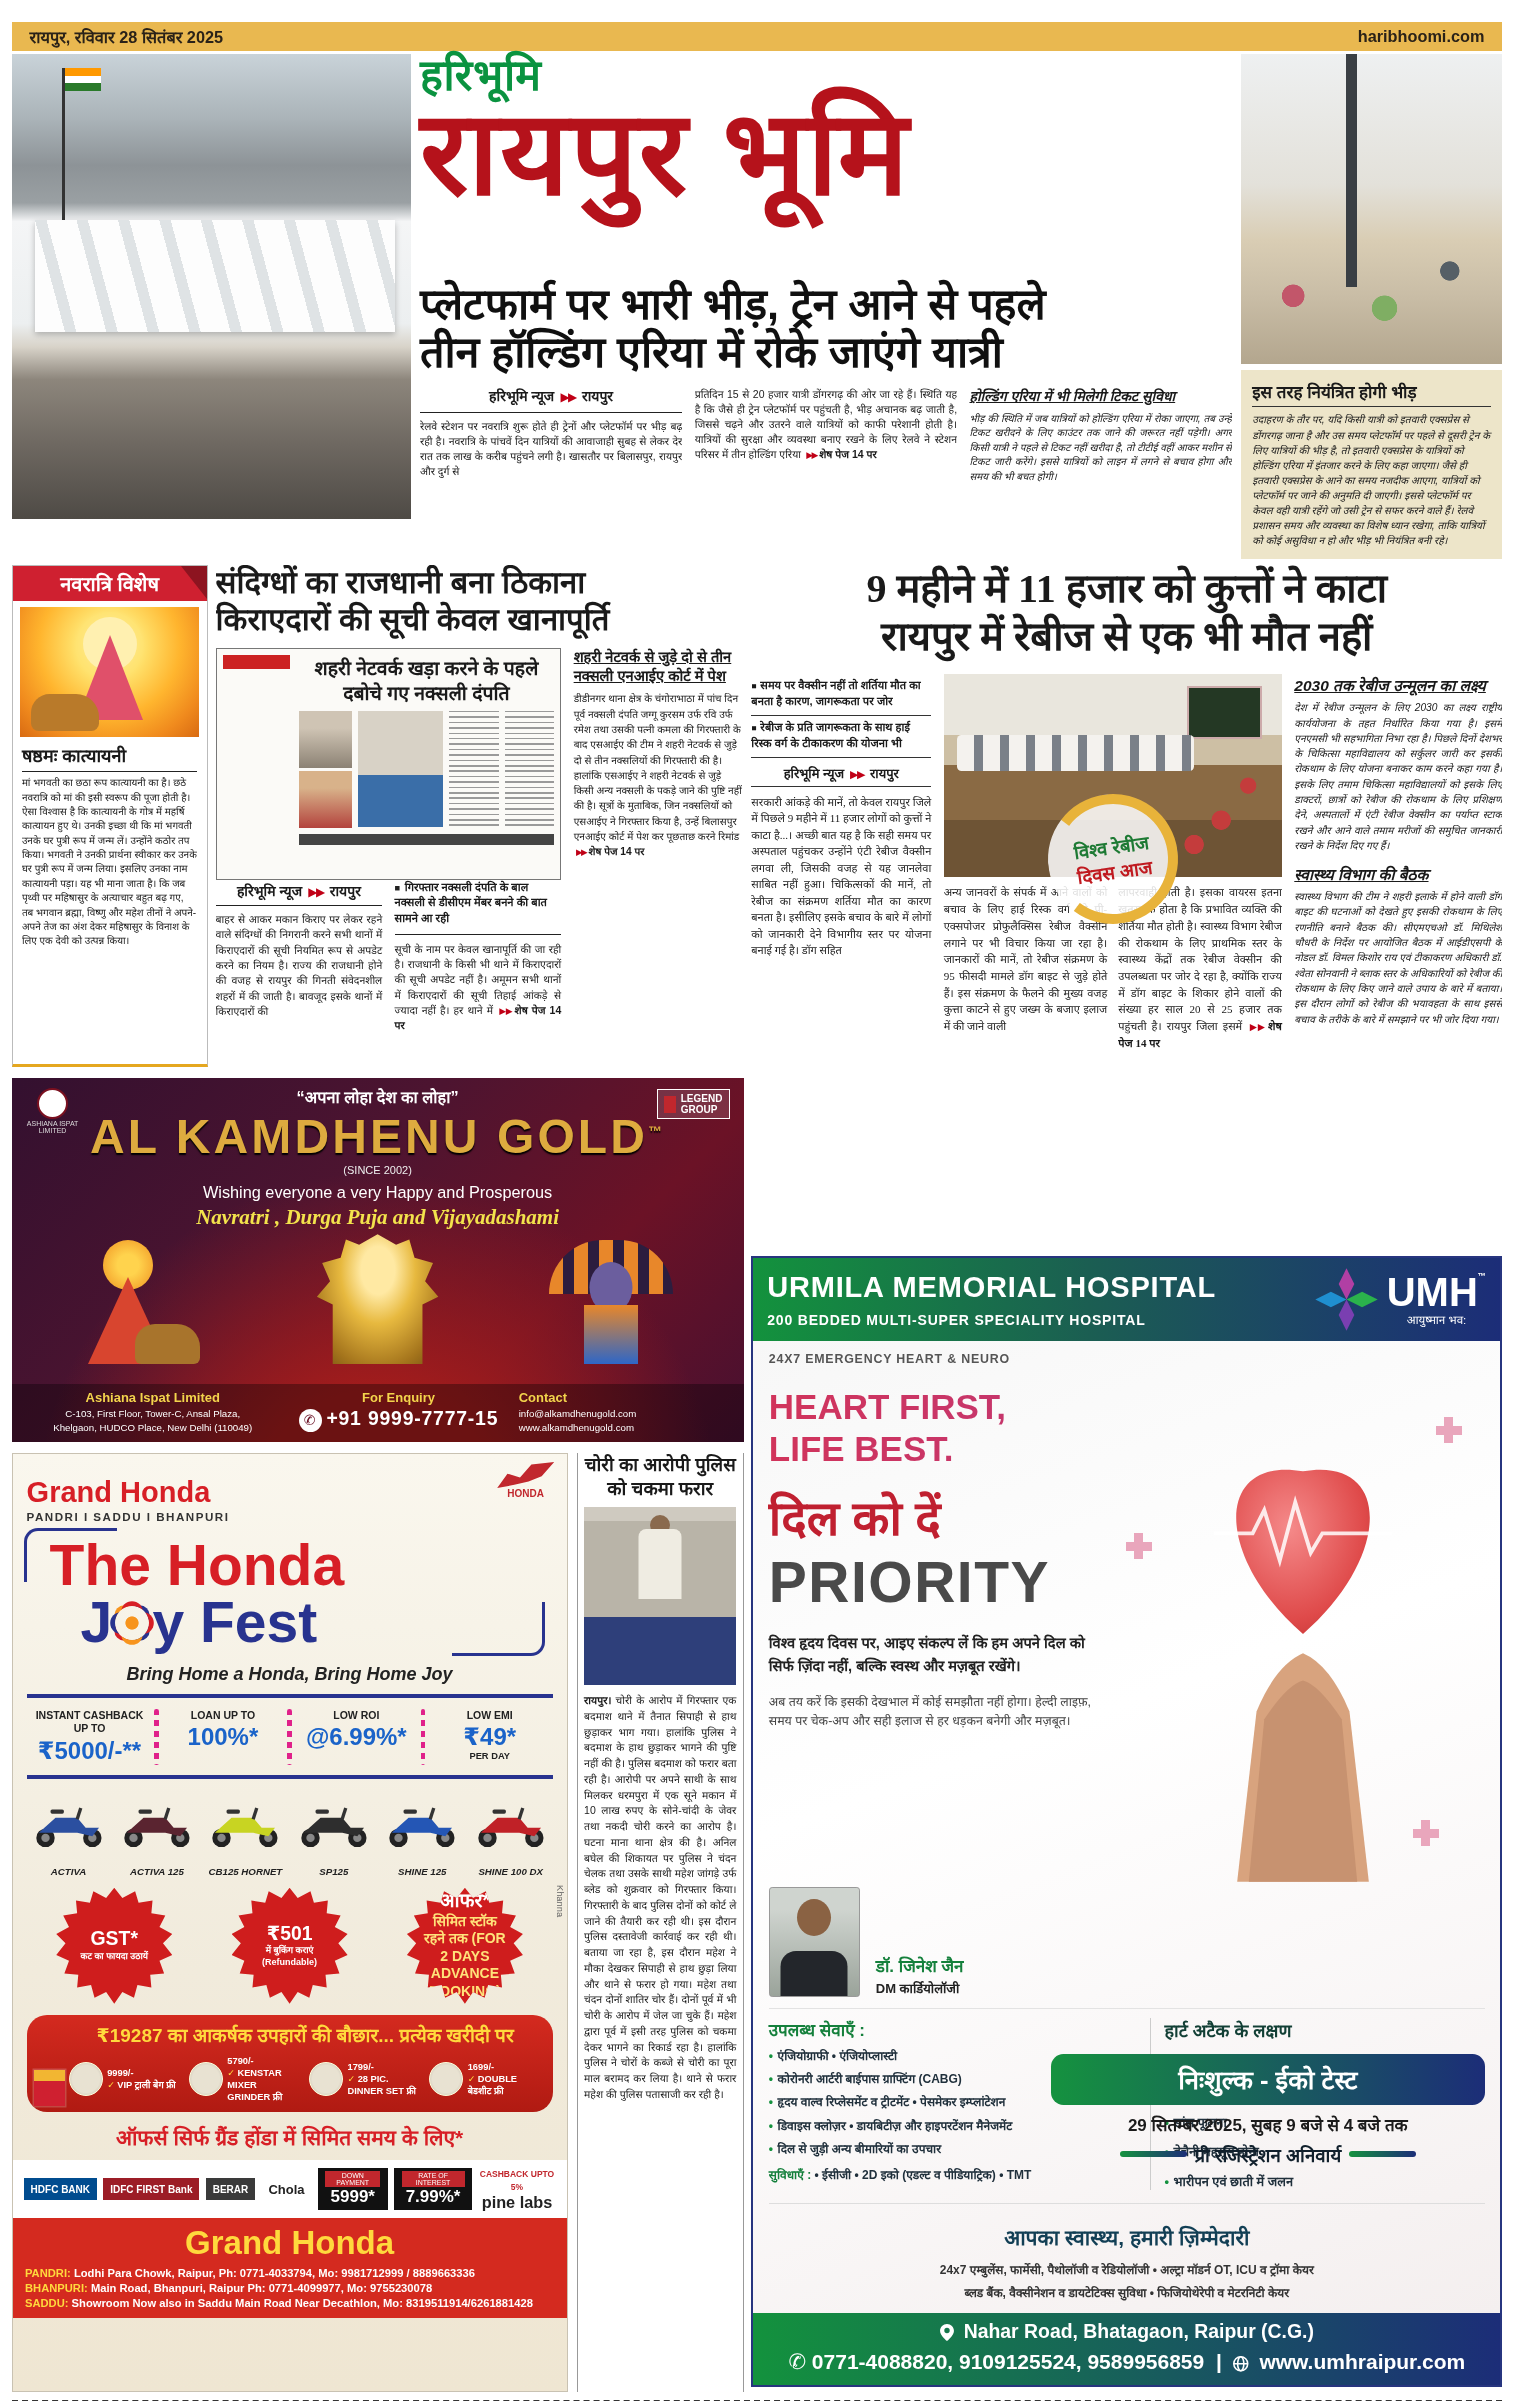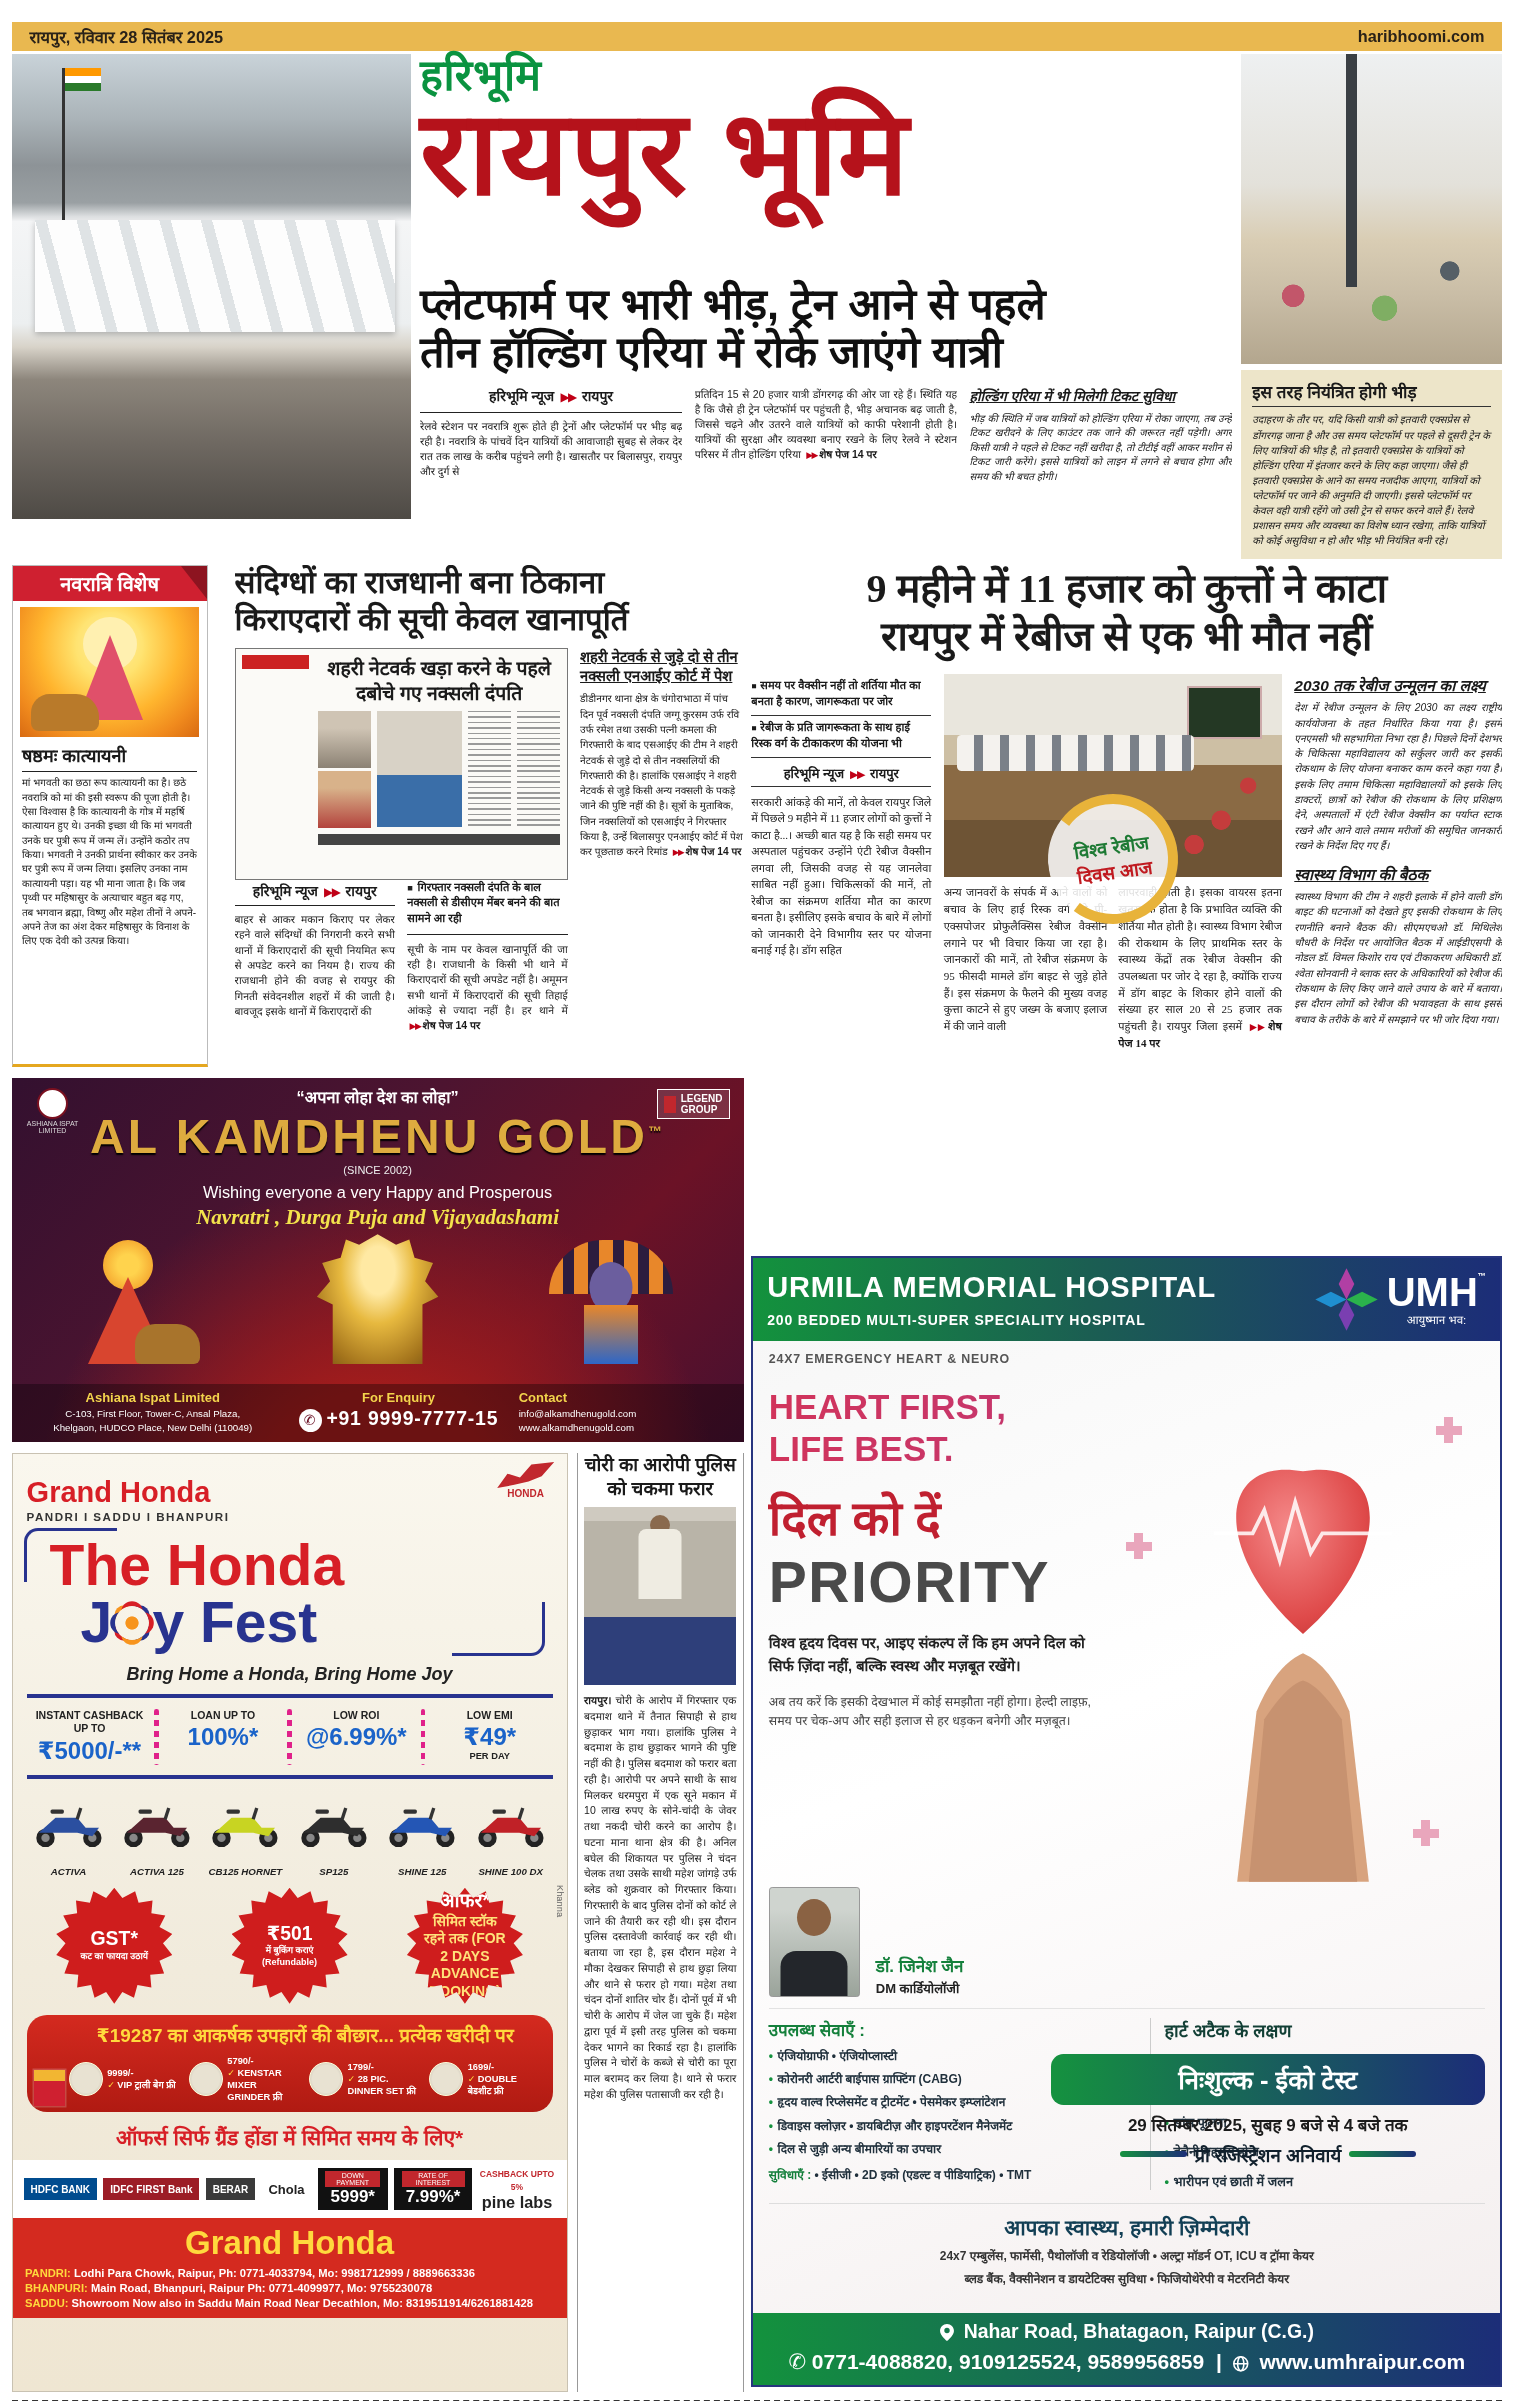--- a/index.html
+++ b/index.html
@@ -39,21 +39,21 @@
      linear-gradient(180deg,#eef0f1 0%,#e3e1da 42%,#d9cdb4 60%,#c9bda6 78%,#b3a68e 100%);}
   .photo-right .beam{position:absolute;left:40%;top:0;width:11px;height:75%;background:#3a3f44;}
   .crowd-box{flex:1;background:#ede5c9;padding:9.3px 11px;overflow:hidden;}
   .crowd-box h3{font-size:17px;font-weight:bold;border-bottom:1.5px solid #333;padding-bottom:3.9px;margin-bottom:5px;}
   .crowd-box p{font-size:10.2px;line-height:1.48;font-style:italic;}
   
   .lower{display:flex;gap:7.7px;margin-top:6.2px;}
   .lwrap{width:732px;flex:none;}
   .rwrap{width:751px;flex:none;}
   
-  .midrow{display:flex;gap:27px;height:502px;}
+  .midrow{display:flex;gap:8px;height:502px;}
   .nav-box{width:196px;flex:none;border:0.8px solid #bbb;border-bottom:3.9px solid #e5a71f;padding:0 0 3.1px 0;overflow:hidden;}
   .nav-banner{background:#cf2030;color:#fff;font-weight:bold;font-size:20px;text-align:center;padding:3.9px 0;position:relative;}
   .nav-banner .fold{position:absolute;right:0;top:0;width:0;height:0;border-top:33px solid #8d1420;border-left:26px solid transparent;}
   .nav-img{margin:6.2px 7.7px;height:130px;background:radial-gradient(circle at 50% 30%,#ffe36e 0 26%,#ffb52e 55%,#f08a1d 80%,#d86a12 100%);position:relative;}
   .nav-img .halo{position:absolute;left:50%;top:9.3px;transform:translateX(-50%);width:54px;height:54px;border-radius:50%;background:#fff0b0;box-shadow:0 0 14px #fff3;}
   .nav-img .dev{position:absolute;left:50%;top:28px;transform:translateX(-50%);width:0;height:0;border-left:33px solid transparent;border-right:33px solid transparent;border-bottom:85px solid #e0506a;}
   .nav-img .lion{position:absolute;left:11px;bottom:6.2px;width:68px;height:37px;border-radius:18.6px 23px 7.7px 7.7px;background:#b97a2a;}
   .nav-title{font-size:18px;font-weight:bold;margin:3.1px 9.3px 4.6px 9.3px;border-bottom:1.5px solid #222;padding-bottom:3.1px;}
   .nav-body{font-size:10px;line-height:1.44;margin:0 9.3px;text-align:left;overflow:hidden;height:273px;}
   
@@ -234,21 +234,21 @@
   .svc .sr{flex:1;border-left:0.8px solid #ccc;padding-left:14px;}
   .svc h5{color:#15803c;font-weight:bold;font-size:17px;margin:0 0 6.2px 0;}
   .svc .sr h5{color:#123f35;font-size:18px;}
   .svc li{list-style:none;font-size:12px;font-weight:bold;color:#20303c;margin-top:7px;line-height:1.35;}
   .svc ul{margin:0;padding:0;}
   .svc li .gd{color:#15923f;margin-right:4.6px;}
   .svc .sr li{font-size:12.8px;margin-top:12.4px;}
   .fac{font-size:12px;font-weight:bold;color:#20303c;margin-top:9.3px;}
   .fac .fl{color:#15803c;}
   .resp{text-align:center;margin-top:12.4px;border-top:0.8px solid #ddd;padding-top:9.3px;}
-  .resp h5{color:#123f55;font-size:21px;font-weight:bold;margin:0;}
+  .resp h5{color:#123f55;font-size:21px;font-weight:bold;margin:10px;}
   .resp p{font-size:12px;font-weight:bold;color:#333;margin-top:6.2px;}
   .umh-foot{background:linear-gradient(90deg,#13923d,#1c2d78);color:#fff;text-align:center;padding:7.7px 6.2px 11px 6.2px;}
   .umh-foot .l1{font-size:19.4px;font-weight:bold;}
   .umh-foot .l2{font-size:21px;font-weight:bold;margin-top:6.2px;}
   .umh-foot svg{vertical-align:-3.1px;margin-right:4.6px;}
   .botdash{border-top:2.3px dashed #333;margin:7.7px 0 0 0;}
 </style>
 </head>
 <body>
 

